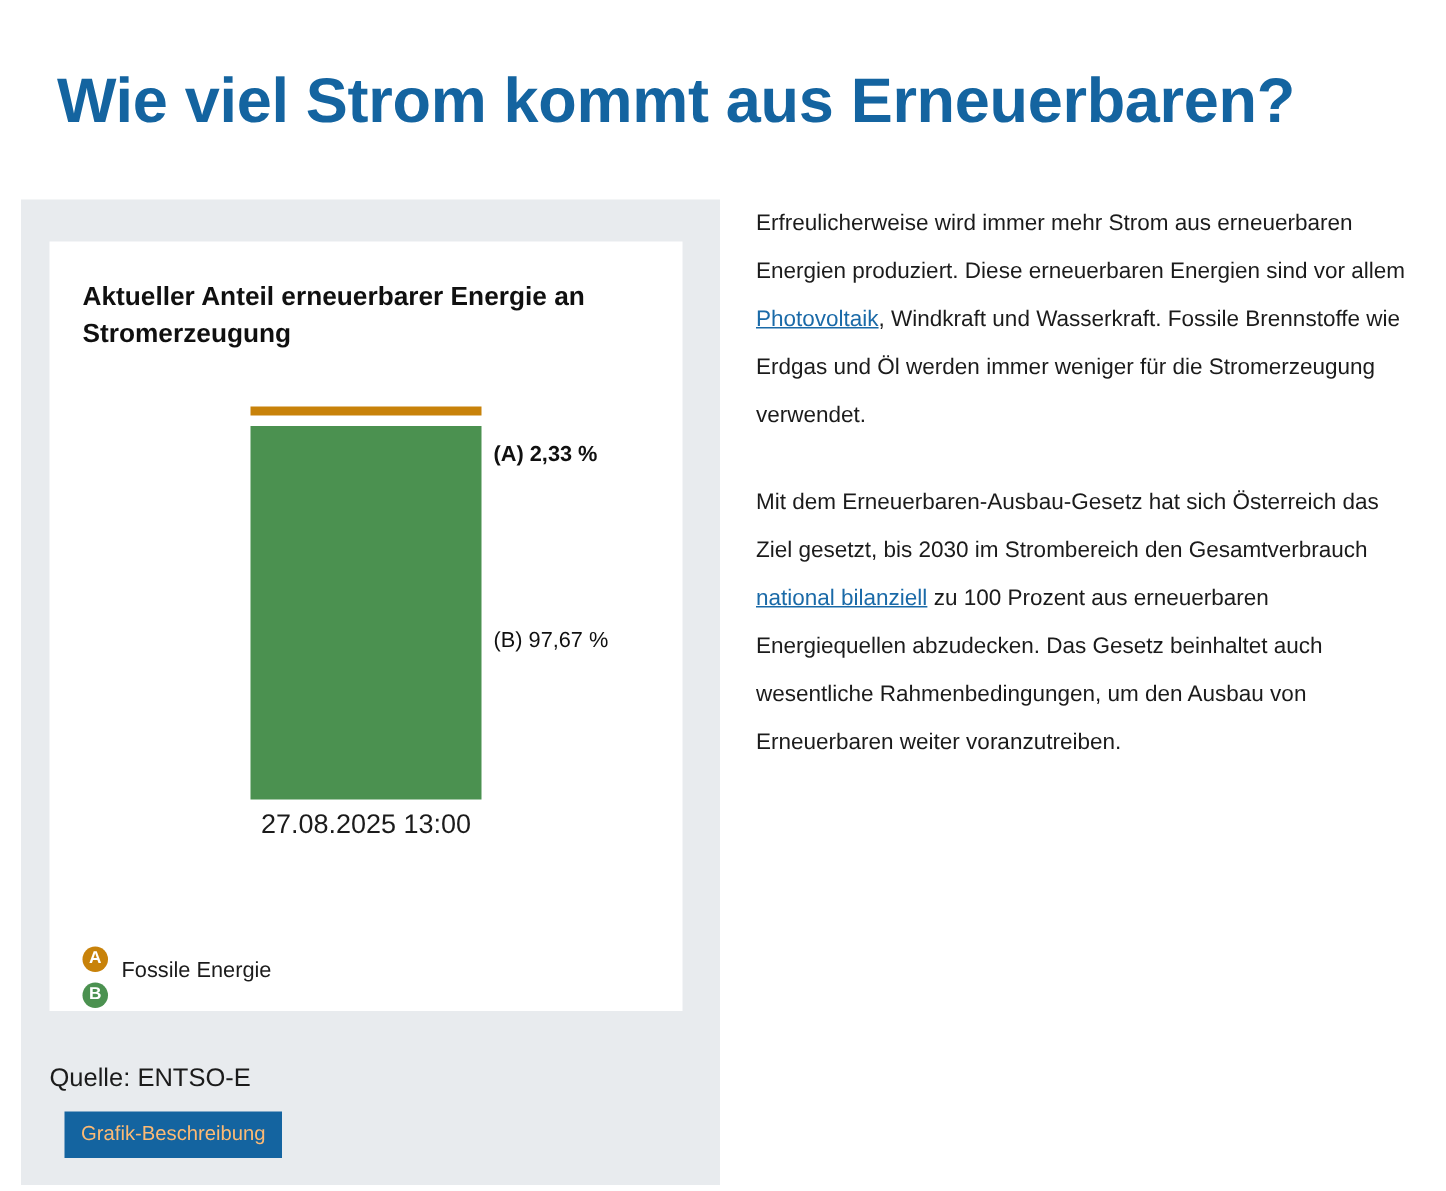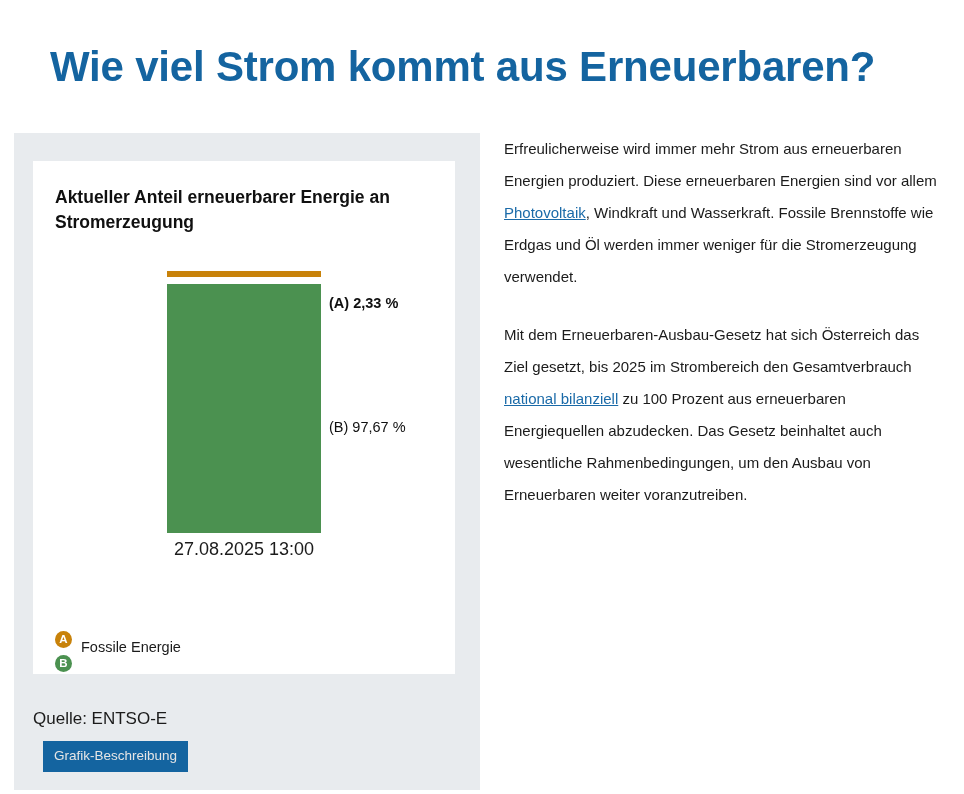--- a/index.html
+++ b/index.html
@@ -13,21 +13,21 @@
     background: #ffffff;
     font-family: "Liberation Sans", sans-serif;
     color: #1b1b1b;
     overflow: hidden;
     position: relative;
   }
 
   
   .page-title {
     position: absolute;
-    left: 50px;
+    left: 38px;
     top: 14px;
     width: 900px;
     font-size: 42px;
     line-height: 50px;
     font-weight: 700;
     color: #1464a0;
     letter-spacing: -0.2px;
     white-space: nowrap;
   }
 
@@ -159,21 +159,21 @@
     top: 576px;
     font-size: 17px;
     color: #1b1b1b;
     white-space: nowrap;
   }
   .desc-button {
     position: absolute;
     left: 29px;
     top: 608px;
     background: #1464a0;
-    color: #e5e5e5;
+    color: #fdba74;
     border: none;
     padding: 7px 11px 8px;
     font-family: "Liberation Sans", sans-serif;
     font-size: 13.5px;
     line-height: 16px;
     cursor: pointer;
     white-space: nowrap;
   }
 
   
@@ -231,14 +231,14 @@
   </div>
 
   <div class="source">Quelle: ENTSO-E</div>
 
   <button class="desc-button">Grafik-Beschreibung</button>
 
 </div>
 
 <div class="article">
   <p><span>Erfreulicherweise wird immer mehr Strom aus erneuerbaren Energien produziert. Diese erneuerbaren Energien sind vor allem </span><a href="#">Photovoltaik</a><span>, Windkraft und Wasserkraft. Fossile Brennstoffe wie Erdgas und Öl werden immer weniger für die Stromerzeugung verwendet.</span></p>
-  <p><span>Mit dem Erneuerbaren-Ausbau-Gesetz hat sich Österreich das Ziel gesetzt, bis 2025 im Strombereich den Gesamtverbrauch </span><a href="#">national bilanziell</a><span> zu 100 Prozent aus erneuerbaren Energiequellen abzudecken. Das Gesetz beinhaltet auch wesentliche Rahmenbedingungen, um den Ausbau von Erneuerbaren weiter voranzutreiben.</span></p>
+  <p><span>Mit dem Erneuerbaren-Ausbau-Gesetz hat sich Österreich das Ziel gesetzt, bis 2030 im Strombereich den Gesamtverbrauch </span><a href="#">national bilanziell</a><span> zu 100 Prozent aus erneuerbaren Energiequellen abzudecken. Das Gesetz beinhaltet auch wesentliche Rahmenbedingungen, um den Ausbau von Erneuerbaren weiter voranzutreiben.</span></p>
 </div>
 
 </body></html>

